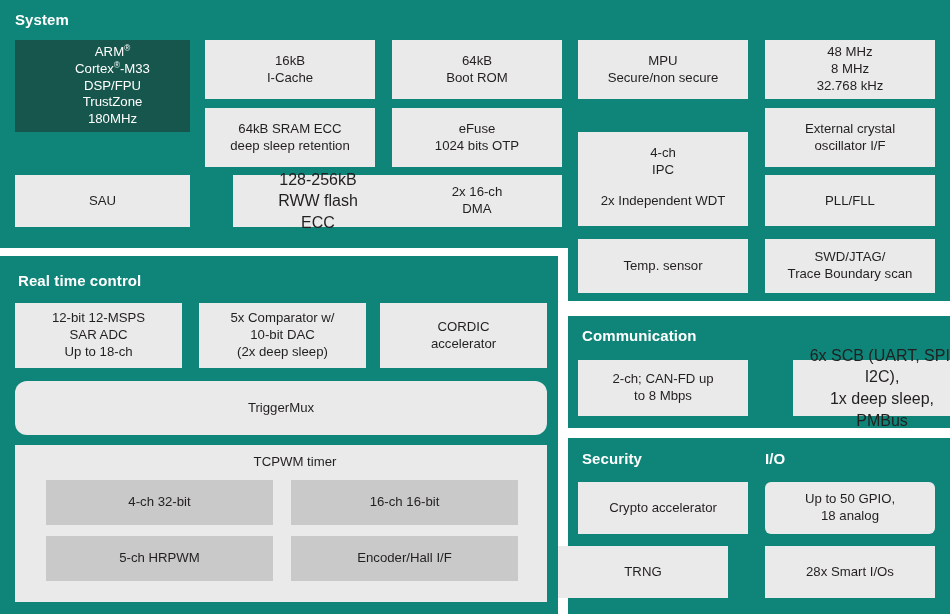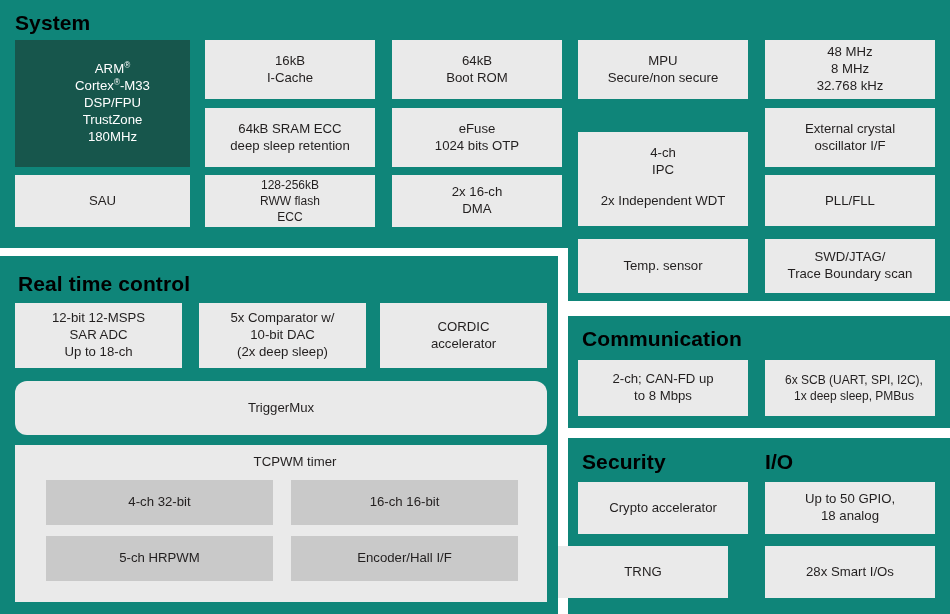--- a/index.html
+++ b/index.html
@@ -5,46 +5,46 @@
   html,body{margin:0;padding:0;}
   body{
     width:950px;height:614px;
     background:#ffffff;
     font-family:"Liberation Sans", sans-serif;
     overflow:hidden;
     position:relative;
   }
   .panel{position:absolute;box-sizing:border-box;}
   .panel-title{
-    color:#000000;font-weight:bold;font-size:21px;
+    color:#ffffff;font-weight:bold;font-size:15px;
     letter-spacing:.1px;
     position:absolute;
   }
   .cell{
     position:absolute;box-sizing:border-box;
     display:flex;align-items:center;justify-content:center;
     text-align:center;
     font-size:13.2px;line-height:1.28;
     color:#221f1f;
     padding:2px 4px;
   }
   .light{background:#eaeaea;}
   .mid{background:#c9c9c9;}
   .dark{background:#17564c;color:#ffffff;}
-  .small{font-size:12px;line-height:1.35;}
+  .small{font-size:16px;line-height:1.35;margin-left:28px;}
   sup{font-size:.62em;vertical-align:super;line-height:0;}
 </style>
 </head>
 <body>
 
 <div class="panel" style="left:0;top:0;width:950px;height:248px;background:#0f8579;">
   <div class="panel-title" style="left:15px;top:11px;">System</div>
 </div>
 
-<div class="cell dark" style="left:15px;top:40px;width:175px;height:127px;padding-left:24px;">
+<div class="cell dark" style="left:15px;top:40px;width:175px;height:92px;padding-left:24px;">
     <div>ARM<sup>®</sup><br>Cortex<sup>®</sup>-M33<br>DSP/FPU<br>TrustZone<br>180MHz</div>
   </div>
 
 <div class="cell light" style="left:205px;top:40px;width:170px;height:59px;">
     <div>16kB<br>I-Cache</div>
   </div>
 <div class="cell light" style="left:205px;top:108px;width:170px;height:59px;">
     <div>64kB SRAM ECC<br>deep sleep retention</div>
   </div>
 
@@ -118,16 +118,16 @@
 <div class="cell light small" style="left:765px;top:360px;width:170px;height:56px;padding-left:12px;">
     <div>6x SCB (UART, SPI, I2C),<br>1x deep sleep, PMBus</div>
   </div>
 
 <div class="panel" style="left:568px;top:438px;width:382px;height:176px;background:#0f8579;">
   <div class="panel-title" style="left:14px;top:12px;">Security</div>
   <div class="panel-title" style="left:197px;top:12px;">I/O</div>
 </div>
 <div class="cell light" style="left:578px;top:482px;width:170px;height:52px;">Crypto accelerator</div>
 <div class="cell light" style="left:558px;top:546px;width:170px;height:52px;">TRNG</div>
-<div class="cell light" style="left:765px;top:482px;width:170px;height:52px;">
+<div class="cell light" style="left:765px;top:482px;width:170px;height:52px;border-radius:6px;">
     <div>Up to 50 GPIO,<br>18 analog</div>
   </div>
 <div class="cell light" style="left:765px;top:546px;width:170px;height:52px;">28x Smart I/Os</div>
 
 </body></html>

